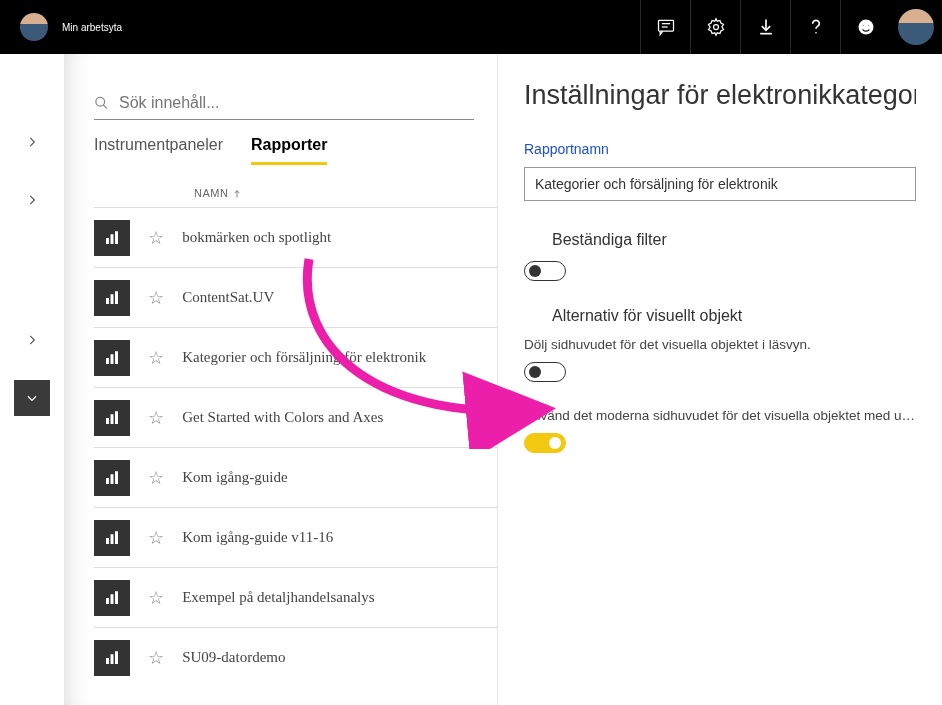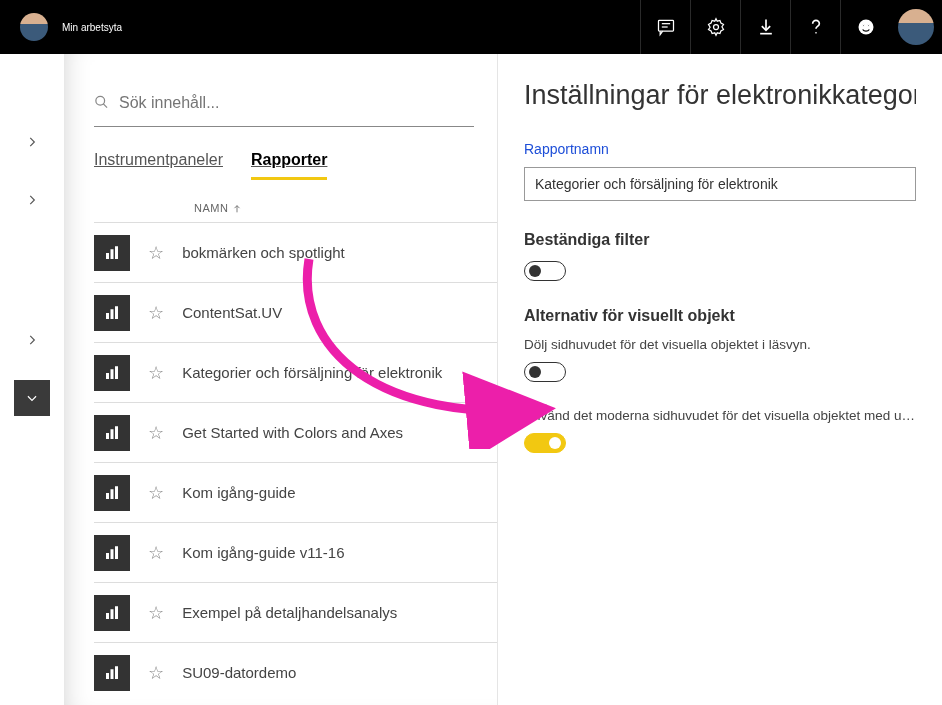--- a/index.html
+++ b/index.html
@@ -56,54 +56,54 @@
   }
   .chev { width:14px; height:14px; }
 
   .main {
     flex: 1; background: #fff;
     padding: 40px 0 0 30px;
     position: relative;
     box-shadow: inset 20px 0 30px -25px rgba(0,0,0,0.25);
   }
   .search-row {
-    display: flex; 
+    display: flex; align-items: center;
     gap: 10px;
     border-bottom: 1px solid #888;
     width: 380px;
-    padding-bottom: 14px;
-    margin-bottom: 24px;
+    padding-bottom: 7px;
+    margin-bottom: 16px;
     color: #777;
   }
   .search-row input {
     border: none; outline: none; font-size: 16px; color: #666;
     width: 100%;
     background: transparent;
   }
-  .tabs { display: flex; gap: 28px; font-size: 16px; color: #555; margin-bottom: 22px; text-decoration: underline; }
+  .tabs { display: flex; gap: 28px; font-size: 16px; color: #555; margin-bottom: 22px; }
   .tab { padding-bottom: 8px; cursor: pointer; }
   .tab.active { border-bottom: 3px solid #f2c811; color: #000000; font-weight: 600; }
   .col-head {
     font-size: 11px; letter-spacing: .5px; color: #666;
     margin-left: 100px; margin-bottom: 8px;
     display: flex; align-items: flex-end; gap: 4px;
   }
   .list .row {
     display: flex; align-items: center;
     height: 60px;
     border-top: 1px solid #ddd;
     gap: 18px;
   }
   .row-icon {
     width: 36px; height: 36px; background: #333;
     display: flex; align-items: center; justify-content: center;
   }
   .row-icon svg { fill: #fff; }
   .row-star { color: #8a8a8a; font-size: 18px; }
-  .row-name { font-size: 15px; color: #444; }
+  .row-name { font-size: 15px; color: #444; font-family: Liberation Serif, serif; }
 
   
   .panel {
     width: 445px;
     background: #fff;
     border-left: 1px solid #e5e5e5;
     box-shadow: -18px 0 28px -20px rgba(0,0,0,0.35);
     padding: 26px 26px 0 26px;
     overflow: hidden;
     color: #333;
@@ -112,21 +112,21 @@
     font-size: 27px; font-weight: 400; color: #333;
     margin-bottom: 30px;
     white-space: nowrap; overflow: hidden;
   }
   .panel-label { font-size: 14px; color: #1d4ed8; margin-bottom: 10px; }
   .panel-input {
     width: 100%; border: 1px solid #999;
     padding: 8px 10px; font-size: 14px; color: #333;
     margin-bottom: 30px;
   }
-  .panel-section-title { font-size: 16px; font-weight: 700; color: #333; margin-bottom: 12px; }
+  .panel-section-title { font-size: 16px; font-weight: 400; color: #333; margin-bottom: 12px; margin-left: 28px; }
   .panel-desc { font-size: 13.5px; color: #444; margin-bottom: 10px; white-space: nowrap; overflow: hidden; text-overflow: ellipsis; }
   .toggle {
     width: 42px; height: 20px; border: 1px solid #333; border-radius: 12px;
     position: relative; background: #fff; margin-bottom: 26px;
   }
   .toggle .knob {
     width: 12px; height: 12px; border-radius: 50%;
     background: #333; position: absolute; top: 3px; left: 4px;
   }
   .toggle.on { background: #f2c811; border-color: #f2c811; }

